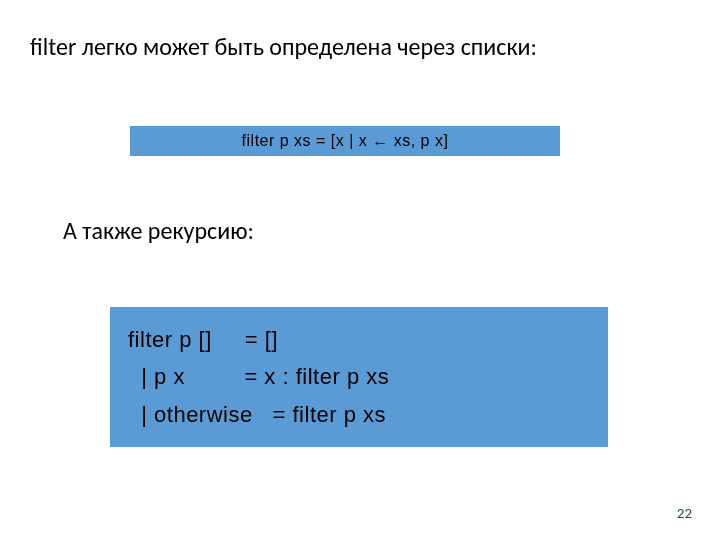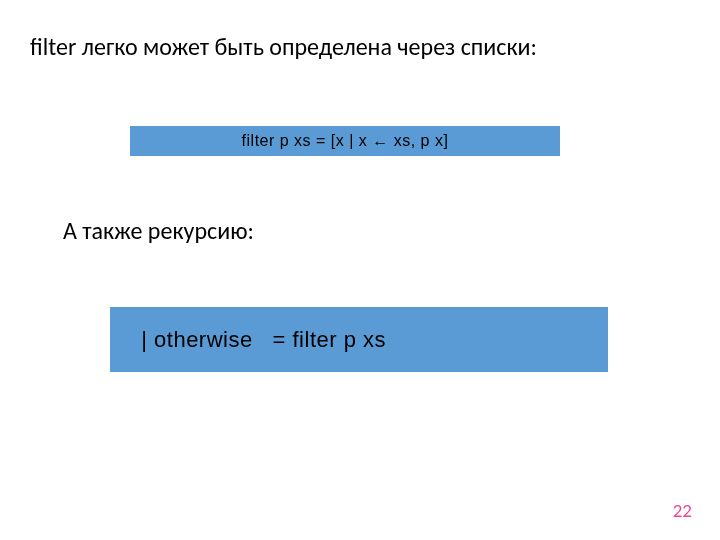--- a/index.html
+++ b/index.html
@@ -56,37 +56,39 @@
     letter-spacing: 0.5px;
     color: #000;
     line-height: 1.7;
     box-sizing: border-box;
   }
   .codebox2 .row { white-space: pre; }
   .pagenum {
     position: absolute;
     right: 28px;
     bottom: 18px;
-    font-size: 19px;
-    color: #ec4899;
+    font-size: 15px;
+    color: #14532d;
     text-align: right;
   }
 </style>
 </head>
 <body>
 
 <div class="slide">
 
   <div class="heading1">filter легко может быть определена через списки:</div>
 
   <div class="codebox1">
     <span>filter p xs = [x | x ← xs, p x]</span>
   </div>
 
   <div class="heading2">А также рекурсию:</div>
 
   <div class="codebox2">
+    <div class="row">filter p []     = []</div>
+    <div class="row">  | p x         = x : filter p xs</div>
     <div class="row">  | otherwise   = filter p xs</div>
   </div>
 
   <div class="pagenum">22</div>
 
 </div>
 
 </body></html>

